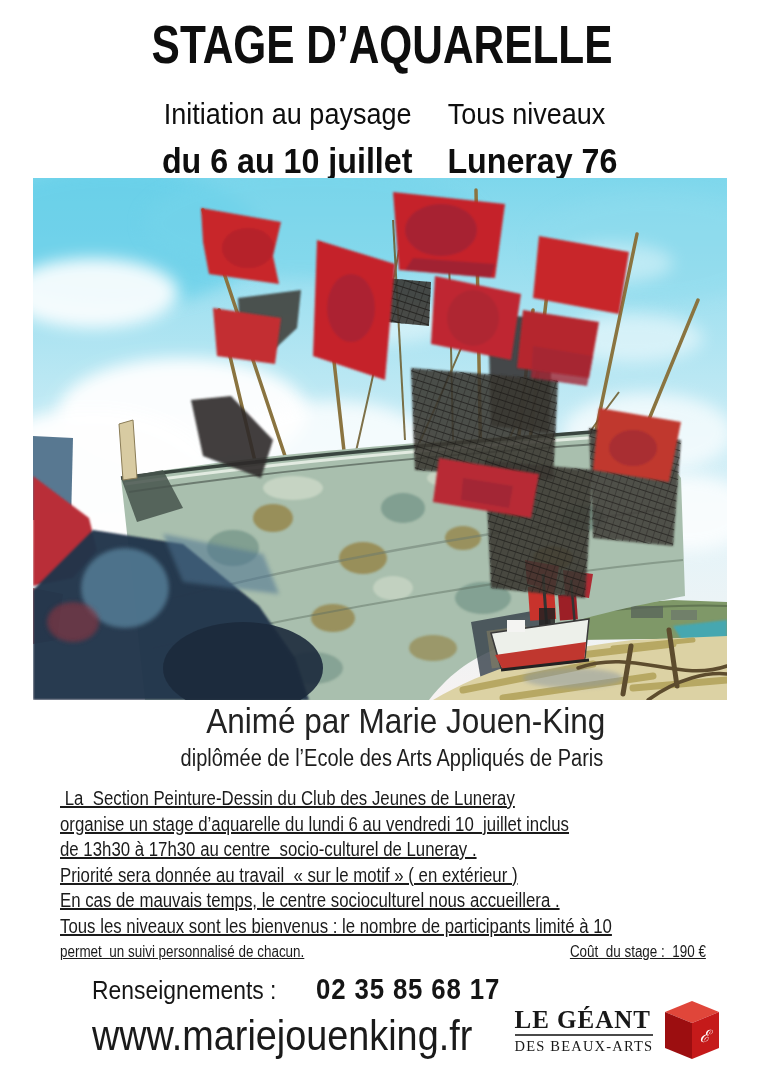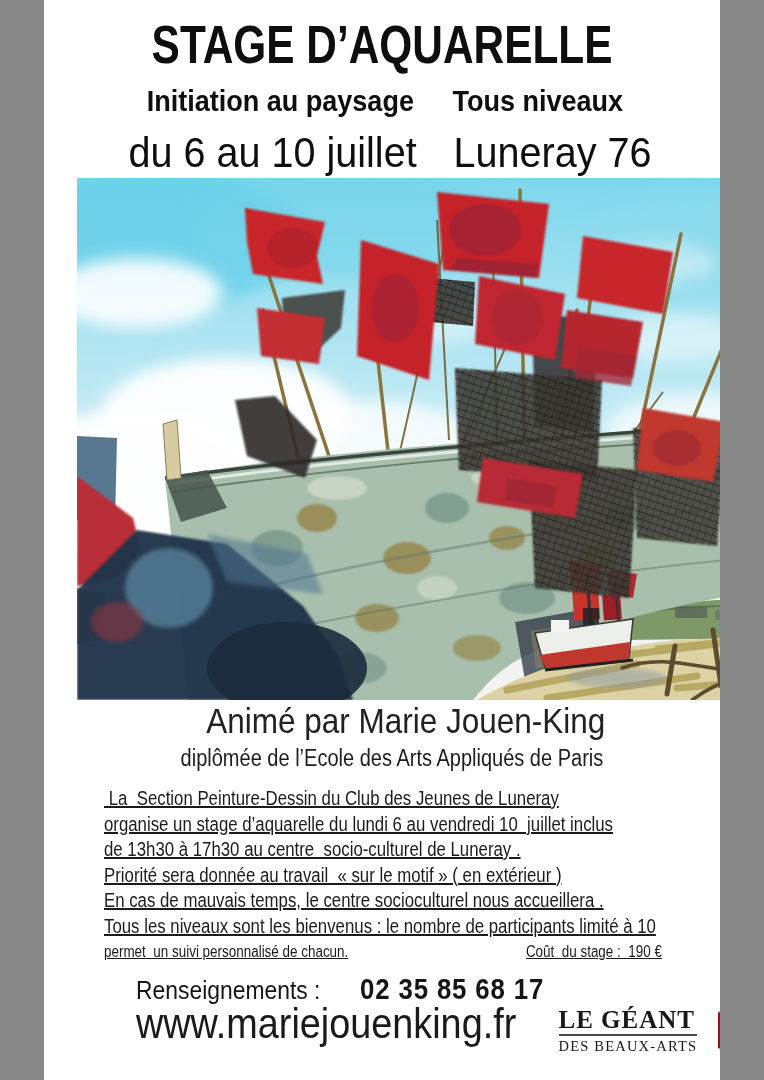--- a/index.html
+++ b/index.html
@@ -1,30 +1,30 @@
 <!DOCTYPE html>
 <html><head>
 <meta charset="utf-8">
 <style>
   html,body{margin:0;padding:0;background:#888;}
   .poster{
-    position:relative;width:676px;height:1080px;margin:0 auto;
+    position:relative;width:764px;height:1080px;margin:0 auto;
     background:#ffffff;overflow:hidden;color:#141414;
     font-family:"Liberation Sans","DejaVu Sans",sans-serif;
   }
   
   .cx{display:inline-block;transform-origin:50% 50%;}
 
   .header{position:absolute;top:0;left:0;width:100%;text-align:center;color:#0e0e0e;}
   .title{margin-top:17px;font-size:53px;font-weight:bold;line-height:1.05;letter-spacing:0px;white-space:nowrap;}
   .title .cx{transform:scaleX(0.80);}
-  .subtitle{margin-top:11px;font-size:30px;font-weight:bold;white-space:nowrap;}
+  .subtitle{margin-top:24px;font-size:30px;font-weight:normal;white-space:nowrap;}
   .subtitle .cx{transform:scaleX(0.90);}
   .subtitle .sp{display:inline-block;width:14px;}
-  .dateline{margin-top:10px;font-size:43px;font-weight:normal;white-space:nowrap;margin-left:12px;}
+  .dateline{margin-top:10px;font-size:35px;font-weight:bold;white-space:nowrap;margin-left:12px;}
   .dateline .cx{transform:scaleX(0.92);}
   .dateline .sp{display:inline-block;width:16px;}
 
   .figure{position:absolute;left:33px;top:178px;width:694px;height:522px;}
   .figure svg{display:block;}
 
   .author{position:absolute;top:701px;left:0;width:100%;text-align:center;color:#222;}
   .author-name{font-size:35px;line-height:40px;white-space:nowrap;padding-left:48px;}
   .author-name .cx{transform:scaleX(0.90);}
   .author-cred{font-size:23px;line-height:28px;margin-top:3px;white-space:nowrap;color:#1d1d1d;padding-left:20px;}
@@ -34,23 +34,23 @@
   .bline{font-size:20px;line-height:25.5px;white-space:pre;width:max-content;
          transform:scaleX(0.84);transform-origin:0 50%;}
   .lastline{display:flex;justify-content:space-between;font-size:16px;line-height:25.5px;}
   .lastline .left{white-space:pre;transform:scaleX(0.84);transform-origin:0 50%;}
   .lastline .right{white-space:pre;transform:scaleX(0.84);transform-origin:100% 50%;}
 
   .contact{position:absolute;top:972px;left:92px;display:flex;align-items:baseline;gap:14px;color:#151515;}
   .contact-label{font-size:26px;white-space:pre;transform:scaleX(0.88);transform-origin:0 50%;}
   .contact-phone{font-size:30px;font-weight:bold;white-space:pre;transform:scaleX(0.86);transform-origin:0 50%;letter-spacing:1px;}
 
-  .footer{position:absolute;top:1000px;left:92px;right:56px;display:flex;align-items:flex-start;justify-content:space-between;}
+  .footer{position:absolute;top:1000px;left:92px;right:56px;display:flex;align-items:flex-end;justify-content:space-between;}
   .website{font-size:42px;color:#1a1a1a;white-space:nowrap;transform:scaleX(0.90);transform-origin:0 50%;}
-  .brand{display:flex;align-items:center;gap:20px;}
+  .brand{display:flex;align-items:center;gap:11px;}
   .brand-text{font-family:"Liberation Serif","DejaVu Serif",serif;color:#181818;text-align:left;}
   .brand-line1{font-size:25px;font-weight:bold;letter-spacing:1px;line-height:26px;white-space:nowrap;}
   .brand-rule{border:none;border-top:2px solid #4a4a4a;margin:1px 0 2px 0;}
   .brand-line2{font-size:14.5px;font-weight:normal;letter-spacing:1.2px;line-height:16px;white-space:nowrap;}
 </style>
 </head>
 <body>
 
 <div class="poster">
 

